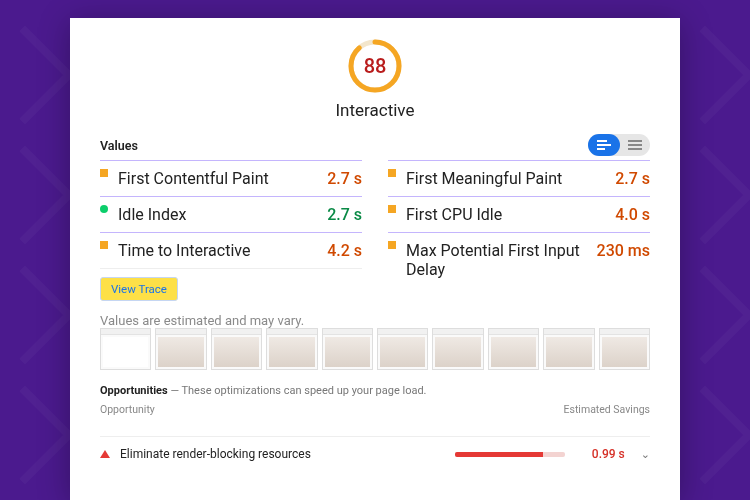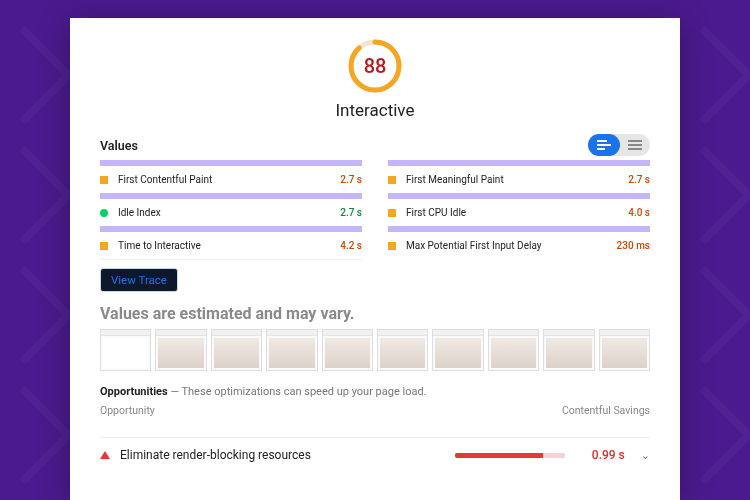--- a/index.html
+++ b/index.html
@@ -59,42 +59,42 @@
   .view-toggle .pill svg, .view-toggle .alt svg { display:block; }
   .view-toggle .alt {
     width: 30px; display:flex; align-items:center; justify-content:center;
   }
   .metrics-grid {
     display: grid;
     grid-template-columns: 1fr 1fr;
     column-gap: 26px;
   }
   .metric {
-    display: flex; align-items: center;
-    border-top: 6px solid #c4b5fd;
+    display: flex; align-items: flex-start;
+    border-top: 1px solid #c4b5fd;
     padding: 8px 0;
-    font-size: 10px;
+    font-size: 16px;
   }
   .metric-dot {
     width: 8px; height: 8px; margin-right: 10px; flex: 0 0 8px;
   }
   .dot-orange { background: #f5a623; }
   .dot-green { background: #0cce6b; border-radius: 50%; }
   .metric-name { flex: 1; color: #222; }
   .metric-val { font-weight: 500; }
   .val-orange { color: #d04900; }
   .val-green { color: #0a8a46; }
   .view-trace-row { border-top:1px solid #eee; padding: 8px 0 6px 0; }
   .view-trace-btn {
     display: inline-block;
     border: 1px solid #c5d6f2; border-radius: 3px;
     color: #1a73e8; font-size: 11.5px;
-    padding: 4px 10px; background: #0f172a;
-  }
-  .disclaimer { color: #8a8a8a; font-size: 16px; margin: 6px 0 6px 0; font-weight: bold; }
+    padding: 4px 10px; background: #fde047;
+  }
+  .disclaimer { color: #8a8a8a; font-size: 13px; margin: 6px 0 0 0; }
   .filmstrip { display: flex; gap: 4px; margin-bottom: 14px; }
   .frame {
     flex: 1; height: 42px; border: 1px solid #ddd; background: #fafafa;
     display: flex; flex-direction: column;
   }
   .frame .bar { height: 6px; background: #f1f1f1; border-bottom:1px solid #e3e3e3; }
   .frame .body { flex:1; background: linear-gradient(#efe9e4,#dcd2c9); margin:2px; }
   .frame.white .body { background:#fff; }
   .opps-header { font-size: 11px; margin-bottom: 6px; }
   .opps-header b { color:#222; }
@@ -252,21 +252,21 @@
       </div>
   </div>
 
   <div class="opps-header">
     <b>Opportunities</b>
     <span> — </span>
     <span>These optimizations can speed up your page load.</span>
   </div>
   <div class="opps-cols">
     <span>Opportunity</span>
-    <span>Contentful Savings</span>
+    <span>Estimated Savings</span>
   </div>
   <div class="opp-row">
     <div class="tri"></div>
     <div class="opp-name">Eliminate render-blocking resources</div>
     <div class="opp-bar">
         <div class="fill"></div>
       </div>
     <div class="opp-val">0.99 s</div>
     <div class="chevd">⌄</div>
   </div>

